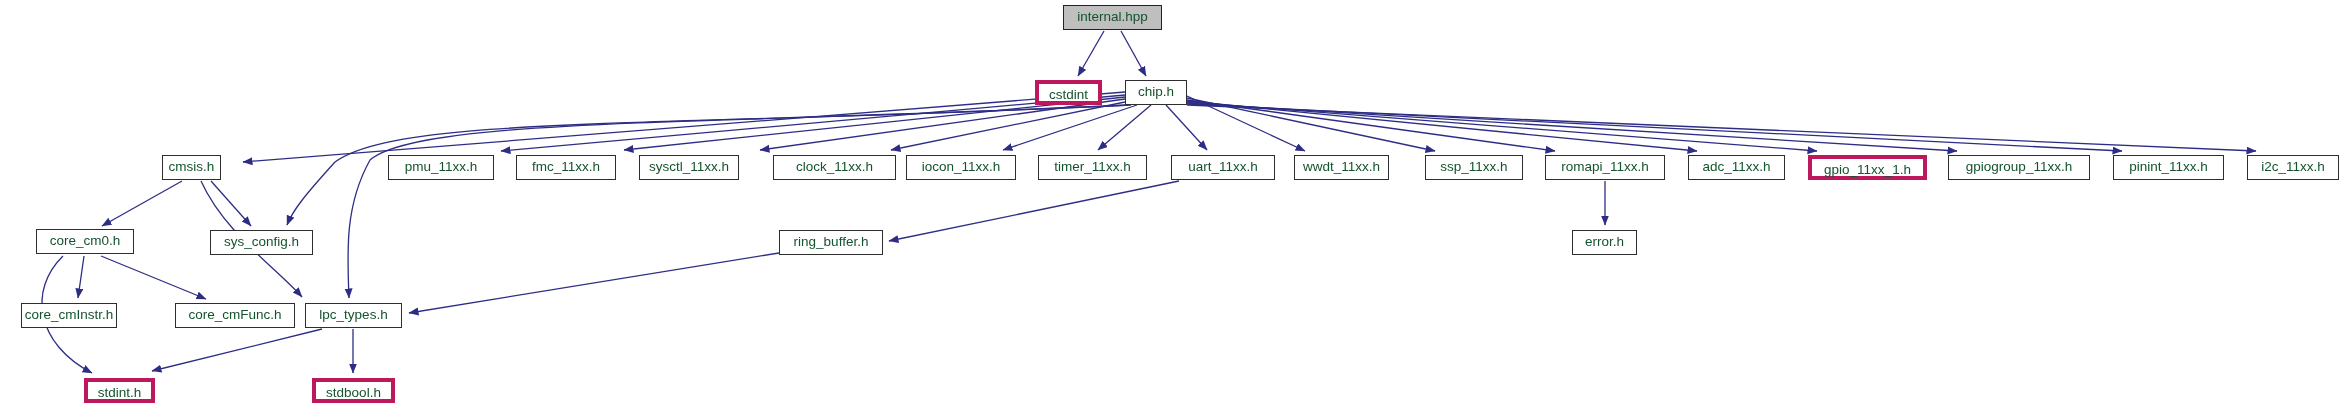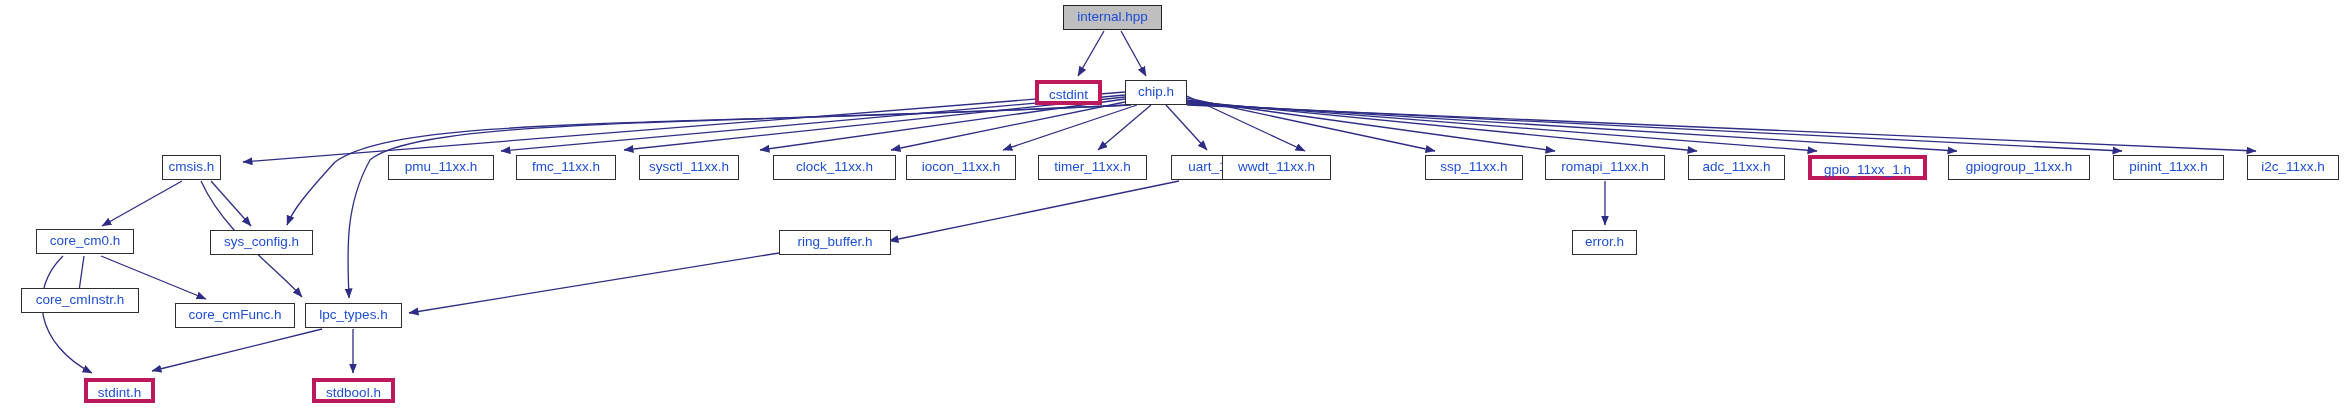--- a/index.html
+++ b/index.html
@@ -13,21 +13,21 @@
   }
   #edge-layer{position:absolute;left:0;top:0;width:2345px;height:411px;}
   .edge{fill:none;stroke:var(--edge-color,#2d2d86);stroke-width:1.3px;}
   .arrowhead{fill:var(--edge-color,#2d2d86);}
   .node{
     position:absolute;
     height:25px;
     box-sizing:border-box;
     background:#ffffff;
     border:1px solid #2e2e2e;
-    color:#1d4ed8;
+    color:#14532d;
     font-size:13.5px;
     line-height:22px;
     text-align:center;
     white-space:nowrap;
     cursor:pointer;
   }
   .node.root{
     background:var(--root-fill,#bfbfbf);
     border:1.6px solid #222222;
     cursor:default;
@@ -41,33 +41,33 @@
   #n-cstdint{left:1035px;top:80px;width:67px}
   #n-chip_h{left:1125px;top:80px;width:62px}
   #n-cmsis_h{left:162px;top:155px;width:59px}
   #n-pmu_11xx_h{left:388px;top:155px;width:106px}
   #n-fmc_11xx_h{left:516px;top:155px;width:100px}
   #n-sysctl_11xx_h{left:639px;top:155px;width:100px}
   #n-clock_11xx_h{left:773px;top:155px;width:123px}
   #n-iocon_11xx_h{left:906px;top:155px;width:110px}
   #n-timer_11xx_h{left:1038px;top:155px;width:109px}
   #n-uart_11xx_h{left:1171px;top:155px;width:104px}
-  #n-wwdt_11xx_h{left:1222px;top:155px;width:109px}
+  #n-wwdt_11xx_h{left:1294px;top:155px;width:95px}
   #n-ssp_11xx_h{left:1425px;top:155px;width:98px}
   #n-romapi_11xx_h{left:1545px;top:155px;width:120px}
   #n-adc_11xx_h{left:1688px;top:155px;width:97px}
   #n-gpio_11xx_1_h{left:1808px;top:155px;width:119px}
   #n-gpiogroup_11xx_h{left:1948px;top:155px;width:142px}
   #n-pinint_11xx_h{left:2113px;top:155px;width:111px}
   #n-i2c_11xx_h{left:2247px;top:155px;width:92px}
   #n-core_cm0_h{left:36px;top:229px;width:98px}
   #n-sys_config_h{left:210px;top:230px;width:103px}
-  #n-ring_buffer_h{left:779px;top:230px;width:112px}
+  #n-ring_buffer_h{left:779px;top:230px;width:104px}
   #n-error_h{left:1572px;top:230px;width:65px}
-  #n-core_cmInstr_h{left:21px;top:288px;width:118px}
+  #n-core_cmInstr_h{left:21px;top:303px;width:96px}
   #n-core_cmFunc_h{left:175px;top:303px;width:120px}
   #n-lpc_types_h{left:305px;top:303px;width:97px}
   #n-stdint_h{left:84px;top:378px;width:71px}
   #n-stdbool_h{left:312px;top:378px;width:83px}
 </style>
 </head>
 <body>
 
 <div class="canvas">
 

